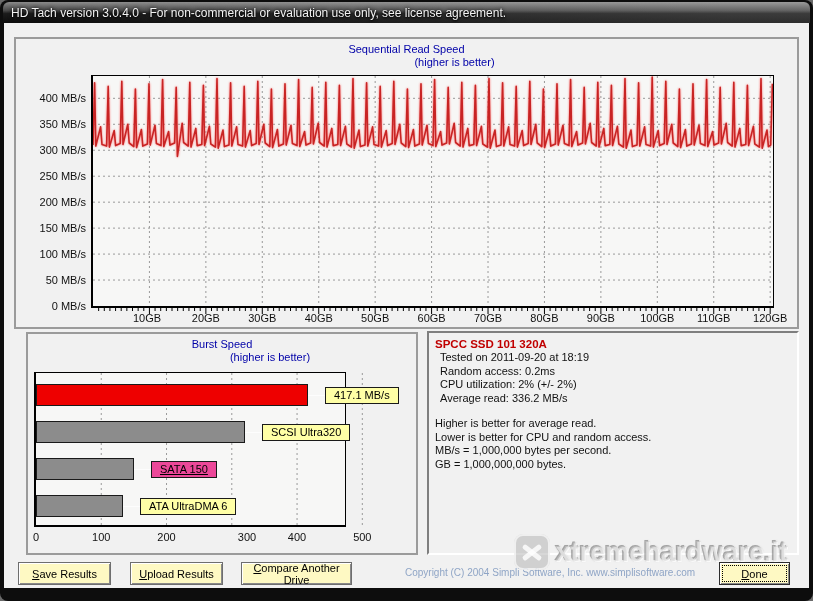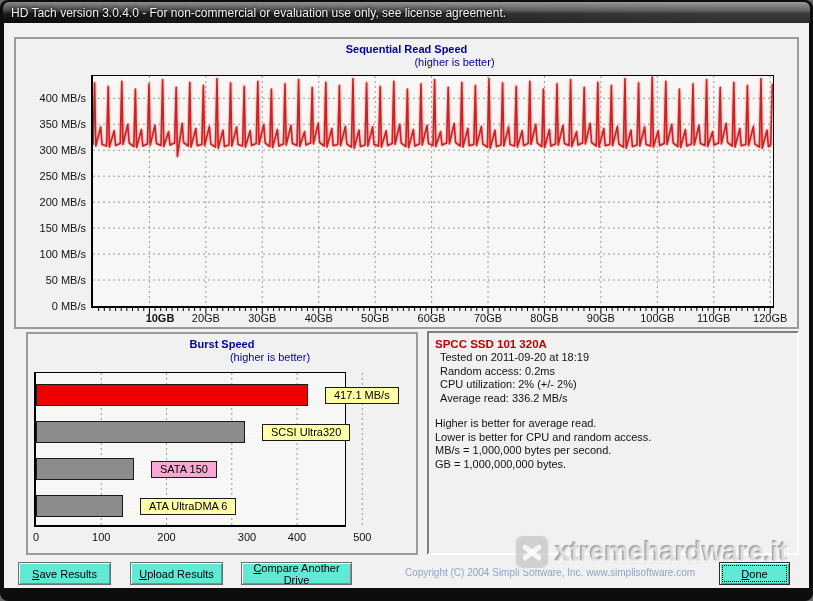--- a/index.html
+++ b/index.html
@@ -8,21 +8,21 @@
   .titlebar{position:absolute;left:3px;top:2px;width:807px;height:21px;border-radius:6px 6px 0 0;
             background:linear-gradient(90deg,rgba(255,255,255,0) 0%,rgba(255,255,255,.14) 90%),
                        linear-gradient(180deg,#8a8a8a 0%,#4a4a4a 40%,#1b1b1b 55%,#0c0c0c 100%);
             display:flex;align-items:center;padding-left:8px;box-sizing:border-box;}
   .title-text{color:#f2f2f2;font-size:12px;text-shadow:0 1px 2px #000,0 0 4px #000;white-space:nowrap;}
   .client{position:absolute;left:4px;top:23px;width:805px;height:565px;background:#f1f1f1;}
   .groupbox{position:absolute;border:2px solid #9b9b9b;background:#f1f1f1;box-sizing:border-box;}
   .seq-box{left:14px;top:37px;width:785px;height:292px;}
   .burst-box{left:26px;top:332px;width:392px;height:223px;}
   .chart-title{position:absolute;left:0;width:100%;text-align:center;font-size:11px;color:#0000a8;}
-  .t1{top:4px;font-weight:bold;} .t2{top:17px;margin-left:48px;}
+  .t1{top:4px;} .t2{top:17px;margin-left:48px;}
   .plot{position:absolute;background:#f7f7f6;border:1px solid #000;border-left-width:2px;
         border-bottom-width:2px;box-sizing:border-box;}
   #seq-plot{left:91px;top:75px;width:683px;height:233px;}
   #burst-plot{left:34px;top:372px;width:312px;height:155px;}
   .plot svg{position:absolute;left:0;top:0;}
   .glow{filter:drop-shadow(0 0 1px rgba(255,90,90,.85));}
   .ylabels{position:absolute;left:20px;top:75px;width:66px;height:233px;}
   .ylabel{position:absolute;right:0;font-size:11px;color:#111;white-space:nowrap;}
   #seq-ticks{position:absolute;left:93px;top:308px;width:680px;height:8px;}
   .xlabels{position:absolute;height:14px;}
@@ -34,21 +34,21 @@
   .connector{width:17px;height:1px;background:#fdfdfd;flex:none;}
   .tag{font-size:11px;color:#000;background:#ffffa6;border:1px solid #1a1a1a;
        padding:1px 8px 2px 8px;white-space:nowrap;flex:none;}
   .info-panel{position:absolute;left:427px;top:331px;width:372px;height:224px;box-sizing:border-box;
               border:2px solid;border-color:#7f7f7f #ffffff #ffffff #7f7f7f;background:#f1f1f1;
               padding:4px 16px 0 6px;font-size:11px;line-height:13.5px;color:#111;overflow:hidden;}
   .info-heading{color:#c00000;font-weight:bold;font-size:11.5px;line-height:14px;}
   .info-line{white-space:pre-wrap;}
   .info-line.indent{padding-left:5px;}
   .info-line.spacer{height:12px;}
-  .btn{position:absolute;height:23px;background:#5eead4;border:1px solid #6e6e6e;
+  .btn{position:absolute;height:23px;background:#fef9c3;border:1px solid #6e6e6e;
        box-shadow:inset 1px 1px 0 #ffffff,inset -1px -1px 0 #8a8a8a;
        font-family:"Liberation Sans",sans-serif;font-size:11px;color:#000;
        display:flex;align-items:center;justify-content:center;padding:0;cursor:default;}
   .btn .mn{text-decoration:underline;}
   #save-btn{left:18px;top:562px;width:93px;}
   #upload-btn{left:130px;top:562px;width:93px;}
   #compare-btn{left:241px;top:562px;width:111px;}
   #done-btn{left:719px;top:562px;width:71px;outline:1px dotted #000;outline-offset:-4px;border-color:#2c2c2c;}
   .copyright{position:absolute;left:385px;top:567px;width:330px;text-align:center;
              font-size:10px;color:#8fa5c6;white-space:nowrap;}
@@ -230,21 +230,21 @@
       <line x1="637.6763485477178" y1="0" x2="637.6763485477178" y2="3" stroke="#000" stroke-width="1"></line>
       <line x1="643.3195020746888" y1="0" x2="643.3195020746888" y2="3" stroke="#000" stroke-width="1"></line>
       <line x1="648.9626556016598" y1="0" x2="648.9626556016598" y2="3" stroke="#000" stroke-width="1"></line>
       <line x1="654.6058091286308" y1="0" x2="654.6058091286308" y2="3" stroke="#000" stroke-width="1"></line>
       <line x1="660.2489626556016" y1="0" x2="660.2489626556016" y2="3" stroke="#000" stroke-width="1"></line>
       <line x1="665.8921161825726" y1="0" x2="665.8921161825726" y2="3" stroke="#000" stroke-width="1"></line>
       <line x1="671.5352697095436" y1="0" x2="671.5352697095436" y2="3" stroke="#000" stroke-width="1"></line>
       <line x1="677.1784232365145" y1="0" x2="677.1784232365145" y2="6" stroke="#000" stroke-width="1"></line>
     </svg>
   <div class="xlabels" id="seq-xlabels">
-      <div class="xlabel" style="left: 67px; font-weight: bold;">10GB</div>
+      <div class="xlabel" style="left: 54px;">10GB</div>
       <div class="xlabel" style="left: 112.863px;">20GB</div>
       <div class="xlabel" style="left: 169.295px;">30GB</div>
       <div class="xlabel" style="left: 225.726px;">40GB</div>
       <div class="xlabel" style="left: 282.158px; text-align: center;">50GB</div>
       <div class="xlabel" style="left: 338.589px;">60GB</div>
       <div class="xlabel" style="left: 395.021px;">70GB</div>
       <div class="xlabel" style="left: 451.452px;">80GB</div>
       <div class="xlabel" style="left: 507.884px;">90GB</div>
       <div class="xlabel" style="left: 564.315px;">100GB</div>
       <div class="xlabel" style="left: 620.747px;">110GB</div>
@@ -269,21 +269,21 @@
         <span class="tag" style="background: rgb(255, 255, 166);">417.1 MB/s</span>
       </div>
       <div class="bar-row" style="top: 48px;">
         <div class="bar" style="width: 209px; background: rgb(140, 140, 140);"></div>
         <div class="connector"></div>
         <span class="tag" style="background: rgb(255, 255, 166);">SCSI Ultra320</span>
       </div>
       <div class="bar-row" style="top: 85px;">
         <div class="bar" style="width: 98px; background: rgb(140, 140, 140);"></div>
         <div class="connector"></div>
-        <span class="tag" style="background: #f9a8d4;">SATA 150</span>
+        <span class="tag" style="background: #ec4899; text-decoration: underline;">SATA 150</span>
       </div>
       <div class="bar-row" style="top: 122px;">
         <div class="bar" style="width: 87px; background: rgb(140, 140, 140);"></div>
         <div class="connector"></div>
         <span class="tag" style="background: rgb(255, 255, 166);">ATA UltraDMA 6</span>
       </div>
     </div>
   <div class="xlabels" id="burst-xlabels">
       <div class="xlabel" style="left: 0px;">0</div>
       <div class="xlabel" style="left: 65.2632px;">100</div>

